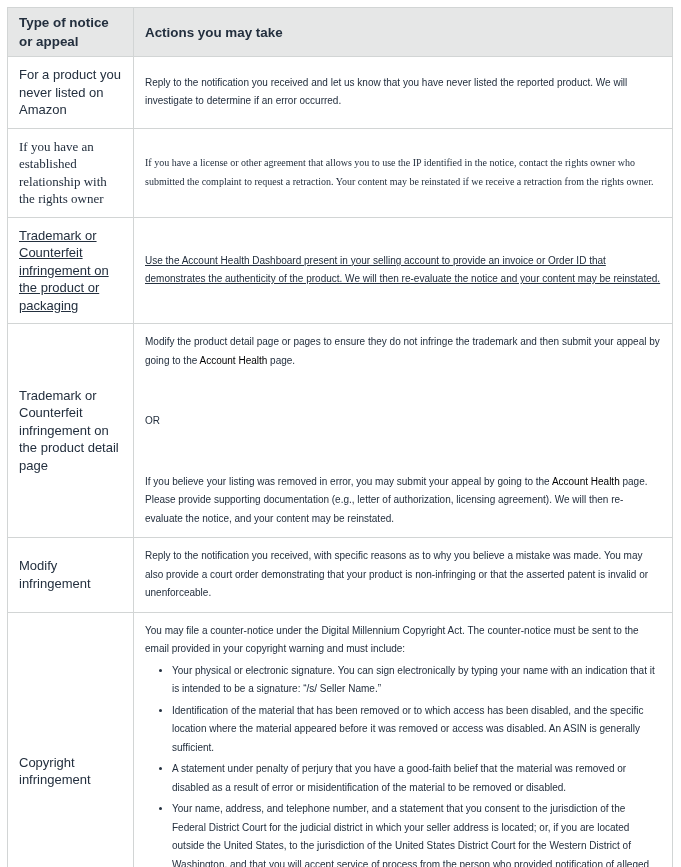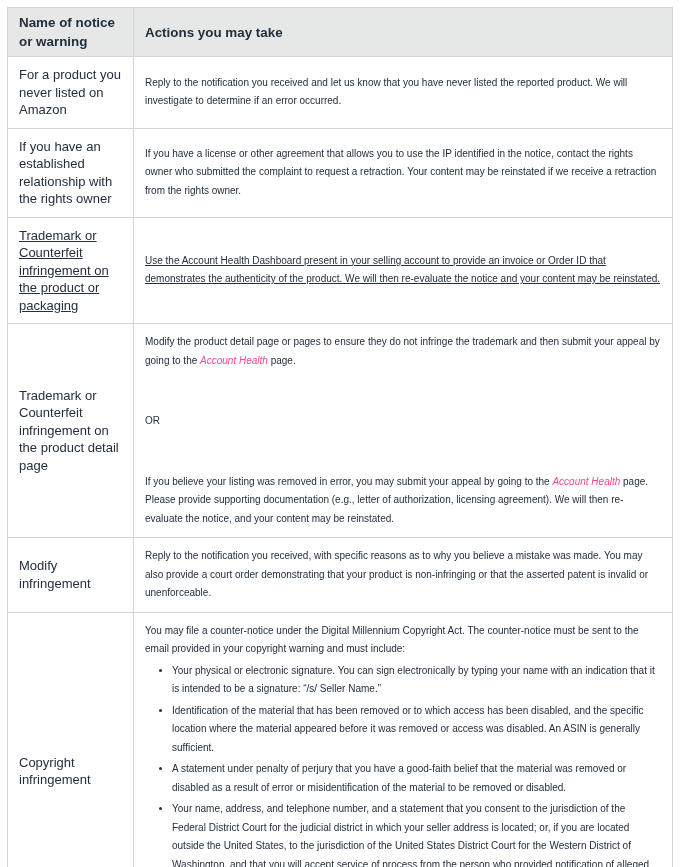--- a/index.html
+++ b/index.html
@@ -41,54 +41,53 @@
   td.type-cell {
     font-size: 13px;
     line-height: 17.5px;
   }
   td.action-cell {
     font-size: 10px;
     line-height: 18.5px;
   }
   tr.hdr  { height: 43px; }
   tr.r1   { height: 68px; }
-  tr.r2   { height: 82px; }
+  tr.r2   { height: 82px; font-family: Liberation Serif, serif; }
   tr.r3   { height: 82px; text-decoration: underline; }
   tr.r4   { height: 204px; }
   tr.r5   { height: 63px; }
   tr.r6   { height: 318px; }
   td.action-cell p { margin: 0; }
   td.action-cell p + p { margin-top: 42px; }
   td.top-align { vertical-align: top; }
   a.inline-link {
-    color: #ec4899;
+    color: #000000;
     text-decoration: none;
     cursor: pointer;
-    font-style: italic;
   }
   ul.req-list {
     margin: 3px 0 0 0;
     padding-left: 27px;
   }
   ul.req-list li {
     margin-top: 3px;
   }
 </style>
 </head>
 <body>
 
 <div class="page">
   <table class="notice-table">
     <colgroup>
         <col class="c1">
         <col class="c2">
       </colgroup>
     <thead>
       <tr class="hdr">
-        <th>Name of notice or warning</th>
+        <th>Type of notice or appeal</th>
         <th>Actions you may take</th>
       </tr>
     </thead>
     <tbody>
       <tr class="r1">
         <td class="type-cell">For a product you never listed on Amazon</td>
         <td class="action-cell">Reply to the notification you received and let us know that you have never listed the reported product. We will investigate to determine if an error occurred.</td>
       </tr>
       <tr class="r2">
         <td class="type-cell">If you have an established relationship with the rights owner</td>

